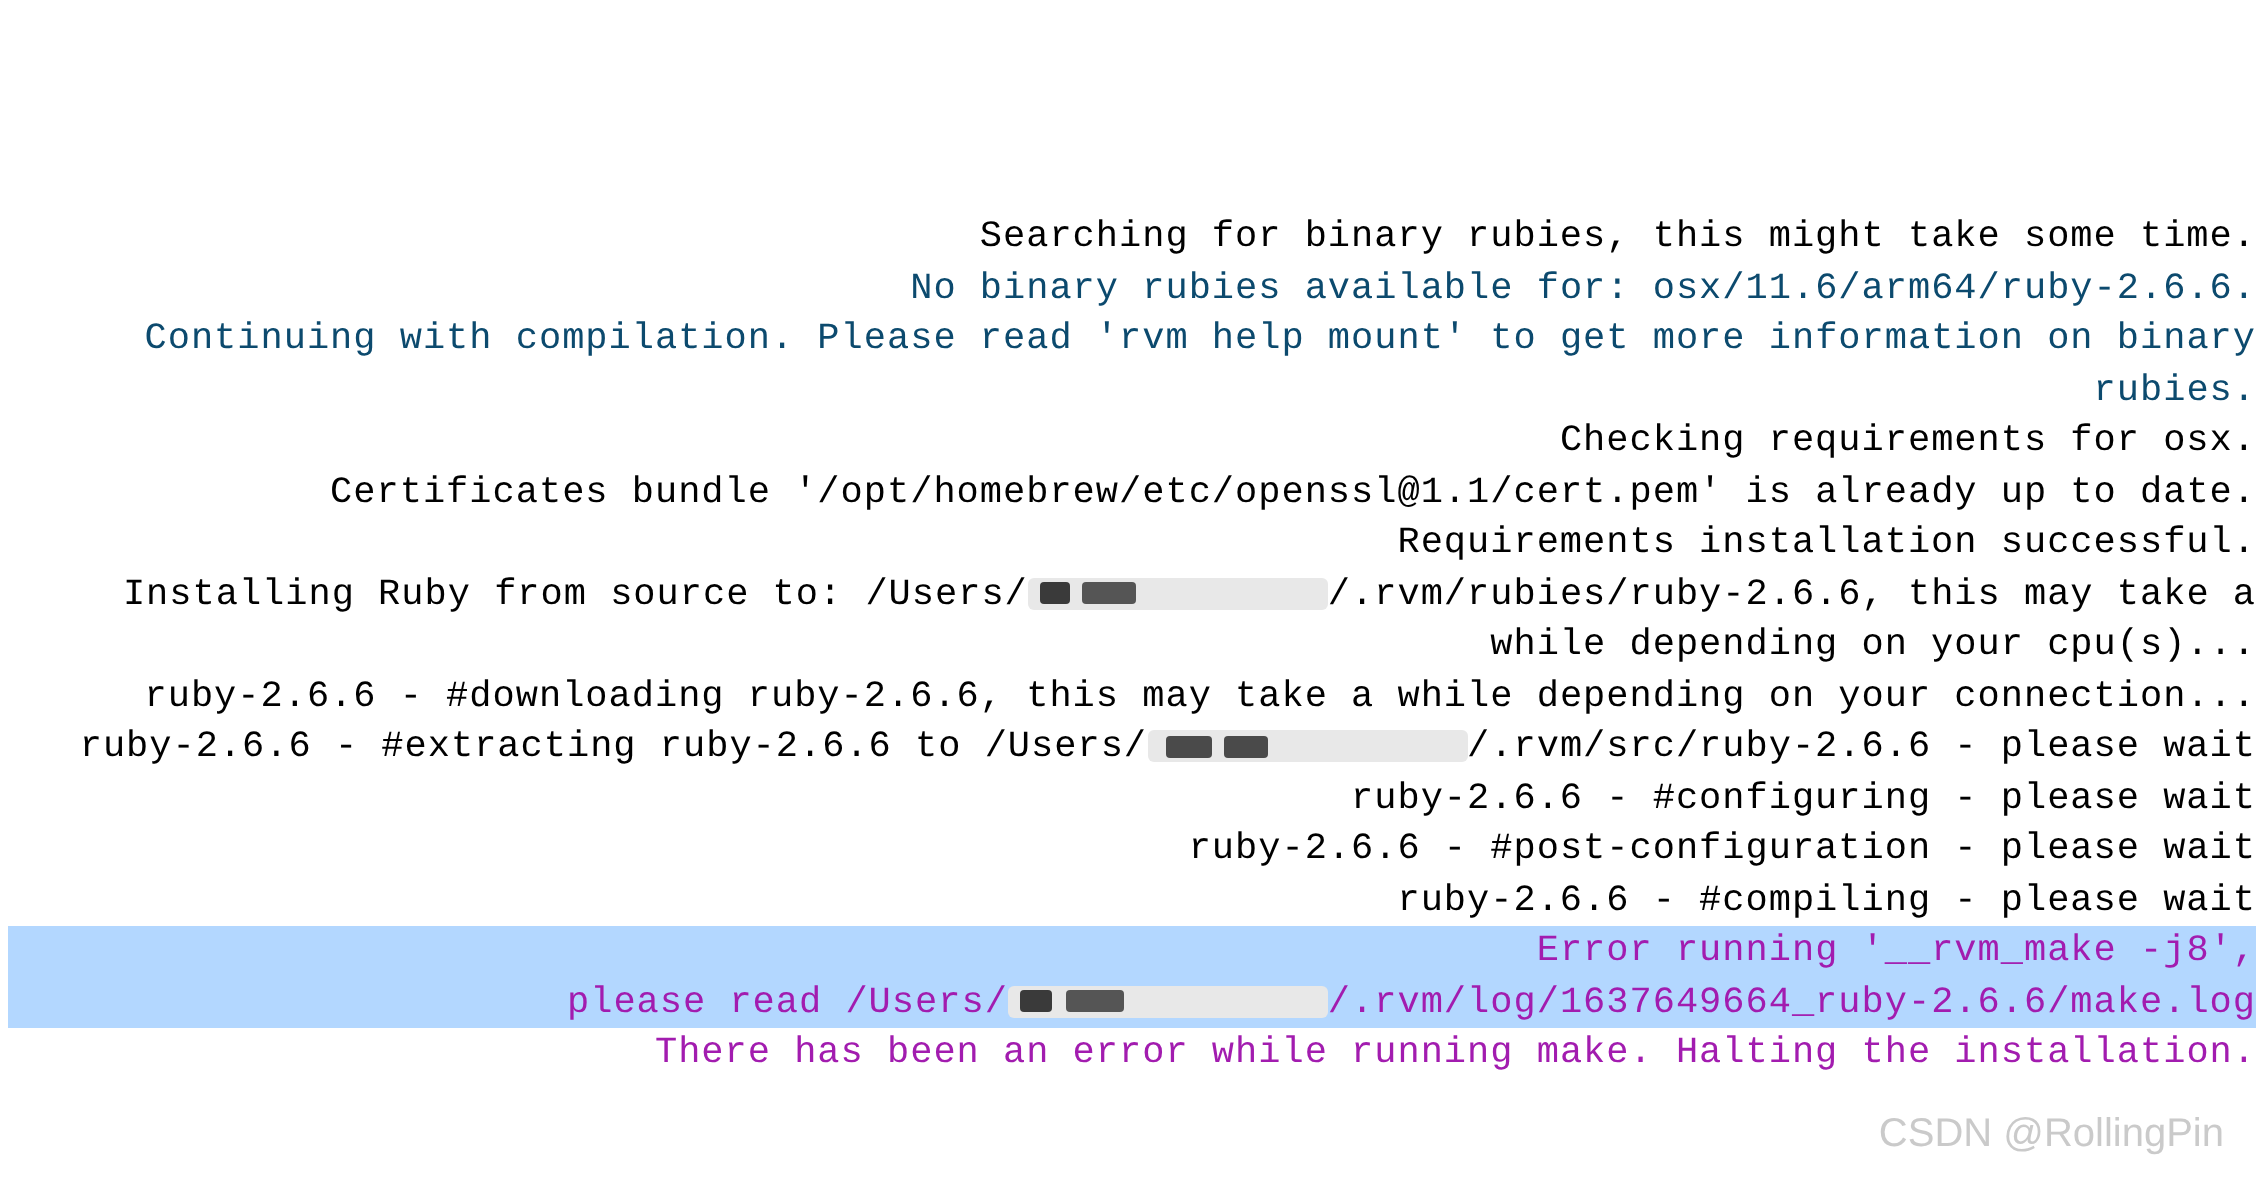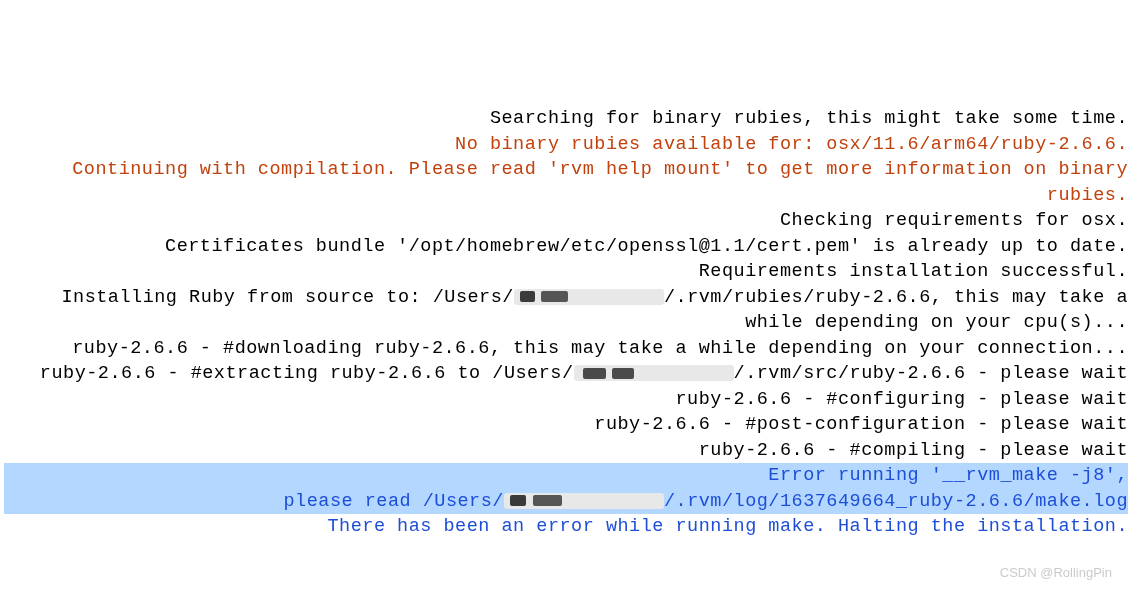--- a/index.html
+++ b/index.html
@@ -13,24 +13,24 @@
       letter-spacing: 0.5px;
       white-space: pre-wrap;
       word-wrap: break-word;
       width: 1124px;
     }
     .line {
       display: block;
       text-align: right;
     }
     .yellow {
-      color: #c2410c;
+      color: #0c4a6e;
     }
     .red {
-      color: #1d4ed8;
+      color: #a21caf;
     }
     .highlight {
       background: #b3d7ff;
     }
     .redacted {
       display: inline-block;
       background: #e8e8e8;
       border-radius: 3px;
       vertical-align: middle;
       height: 0.85em;
@@ -47,21 +47,21 @@
     }
     .redacted::before { left: 6%; }
     .redacted::after { left: 24%; }
     .redacted-alt::before { width: 10%; left: 4%; background: #3a3a3a; }
     .redacted-alt::after { width: 18%; left: 18%; background: #555; }
     .watermark {
       position: absolute;
       right: 20px;
       bottom: 10px;
       font-family: Arial, sans-serif;
-      font-size: 13px;
+      font-size: 20px;
       color: rgba(150,150,150,0.5);
       letter-spacing: 0;
       white-space: nowrap;
     }
   </style>
 </head>
 <body>
 
 
 

